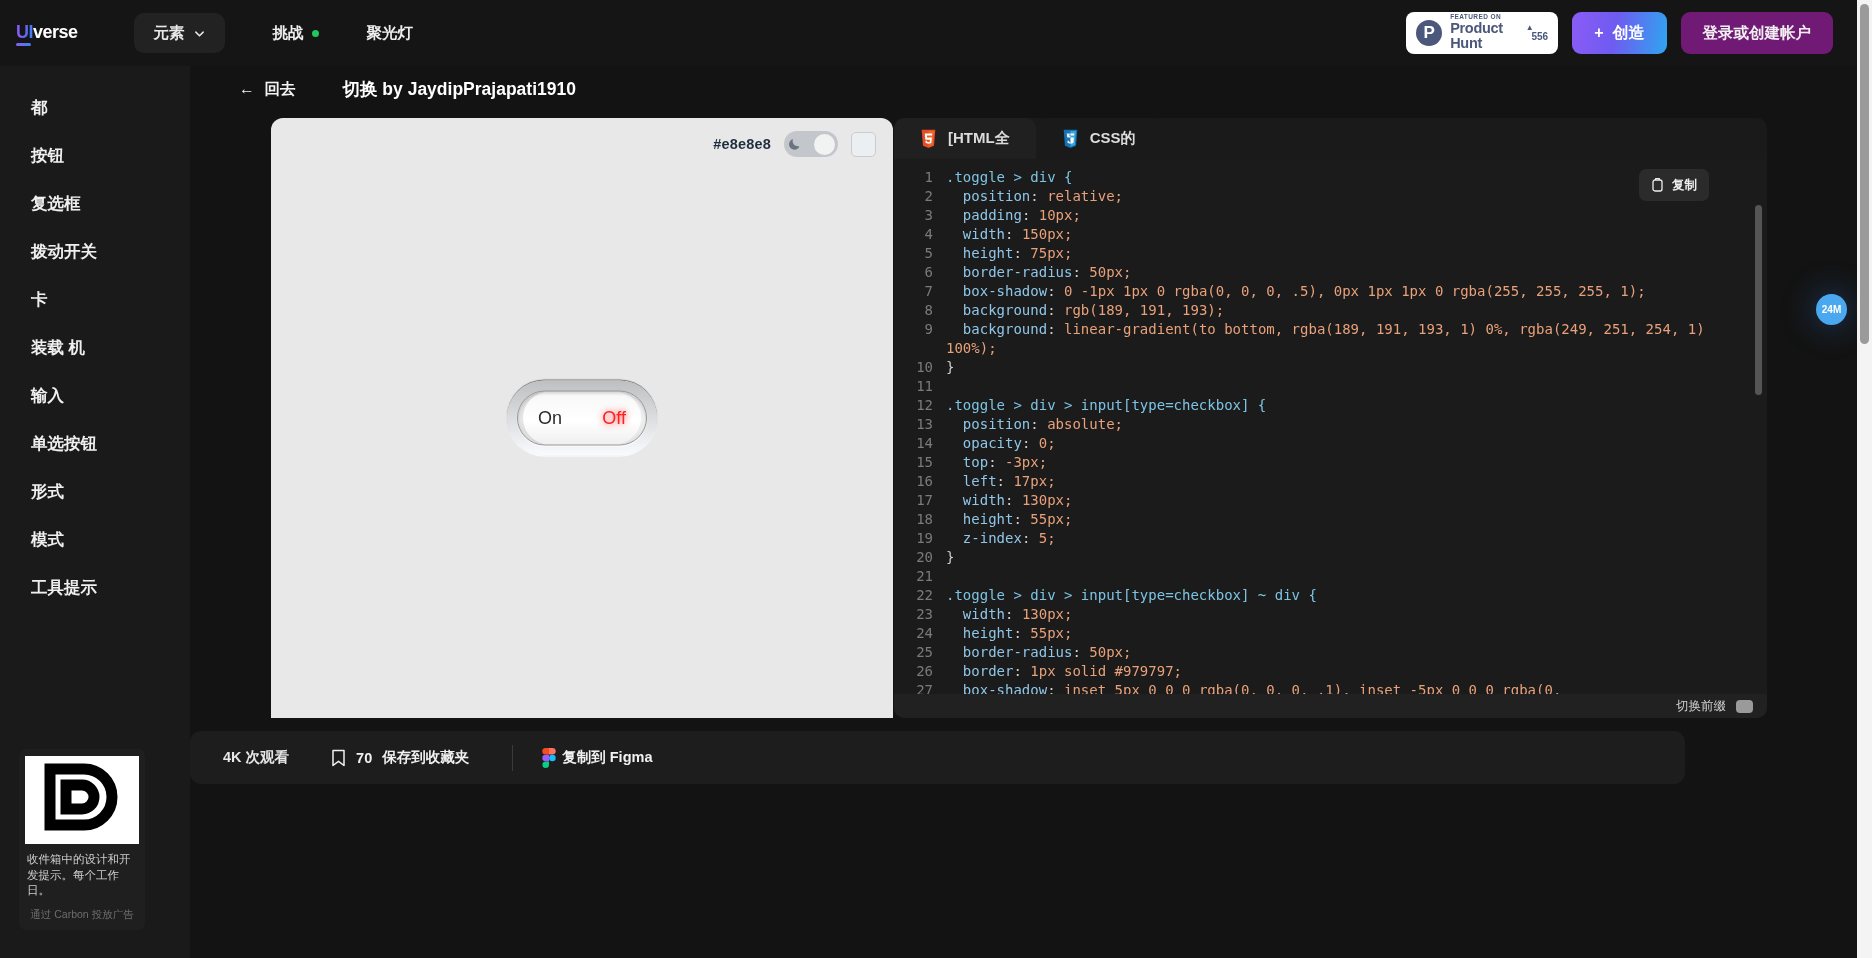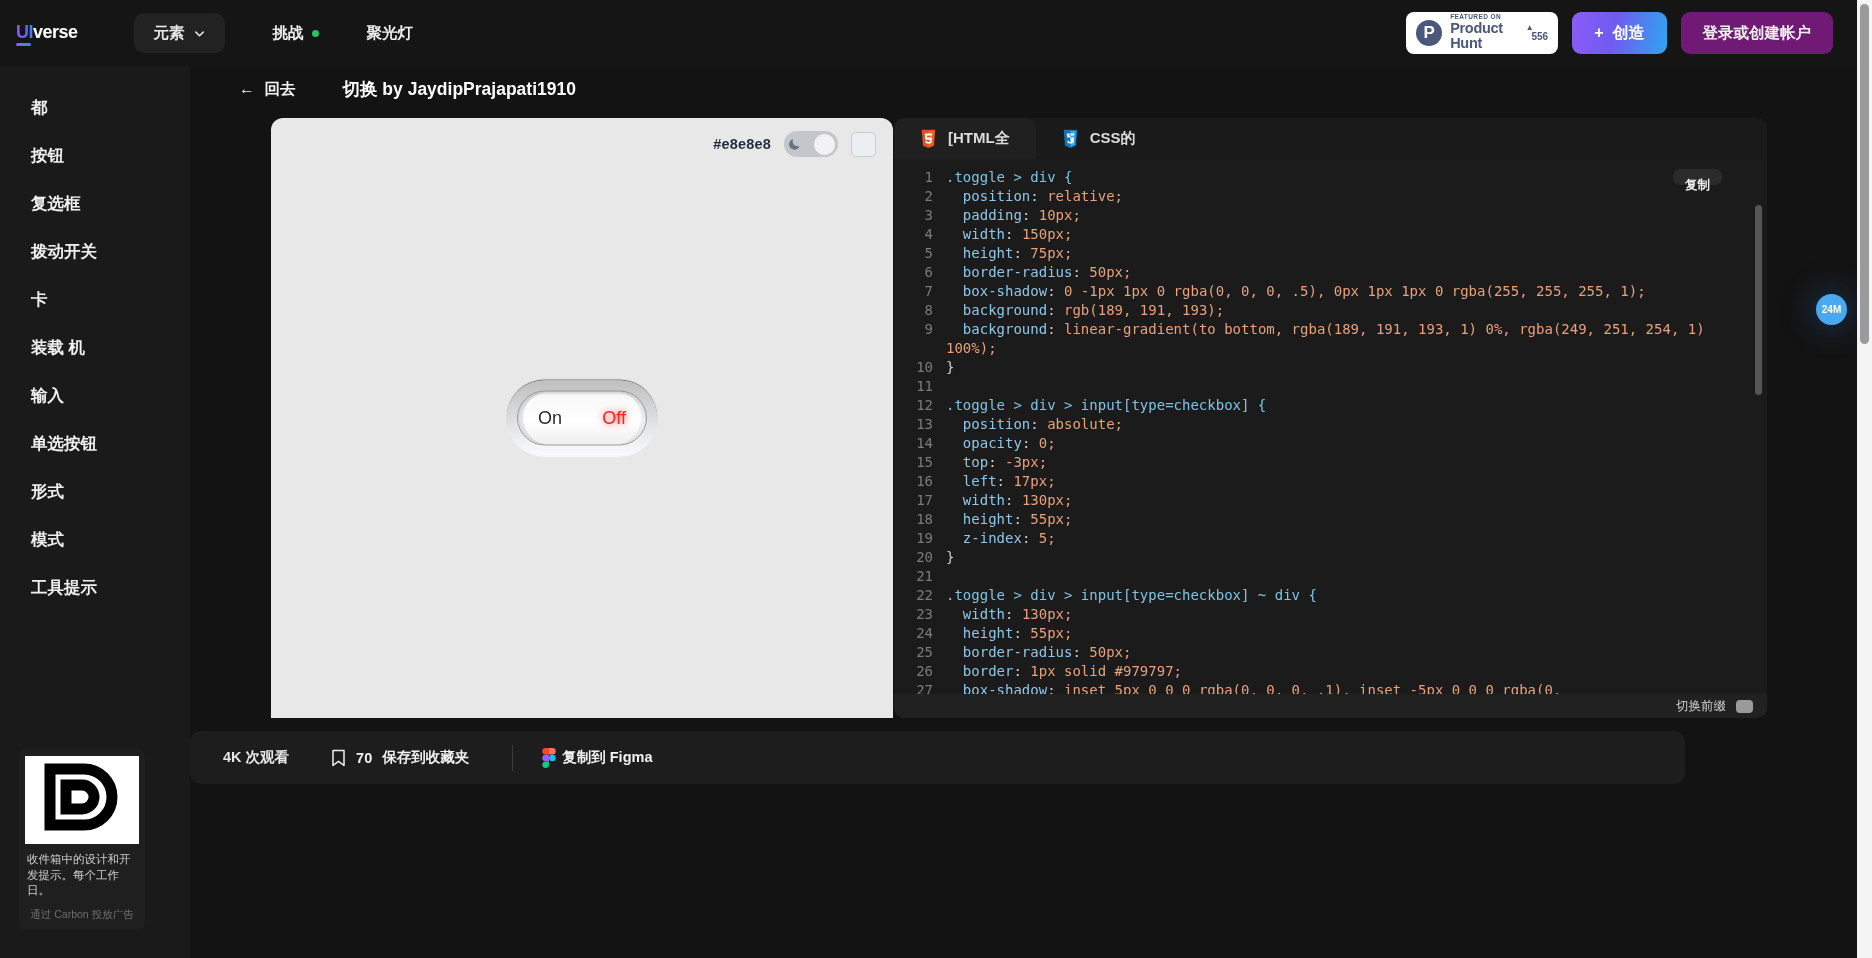--- a/index.html
+++ b/index.html
@@ -157,24 +157,24 @@
     border-radius: 10px 10px 0 0; background: #1a1a1a;
   }
   .ctab.active { background: #202020; }
   .ctab .ico { width: 17px; height: 20px; flex: 0 0 auto; }
 
   .code-body {
     position: absolute; top: 41px; left: 0; right: 0; bottom: 24px;
     background: #1b1b1b; overflow: hidden;
   }
   .copy-btn {
-    position: absolute; top: 10px; right: 45px; z-index: 5;
-    background: #2b2b2b; border-radius: 7px; height: 16px; padding: 0 12px;
+    position: absolute; top: 10px; right: 58px; z-index: 5;
+    background: #2b2b2b; border-radius: 7px; height: 32px; padding: 0 12px;
     display: flex; align-items: center; gap: 8px;
-    color: #efefef; font-size: 12.5px; font-weight: 600; cursor: pointer; flex-direction: column;
+    color: #efefef; font-size: 12.5px; font-weight: 600; cursor: pointer;
   }
   .code-scroll { padding: 9px 0 0 0; }
   .cline { display: flex; font-family: "DejaVu Sans Mono", monospace; font-size: 14px; line-height: 19px; }
   .lnum { width: 52px; min-width: 52px; text-align: right; padding-right: 13px; color: #7b7b7b; user-select: none; }
   .ctext { color: #d4d4d4; white-space: pre-wrap; padding-right: 30px; }
   .sel { color: #7dc4e4; }
   .prop { color: #8fc6e8; }
   .val { color: #e8a17a; }
   .pun { color: #cfcfcf; }
 

